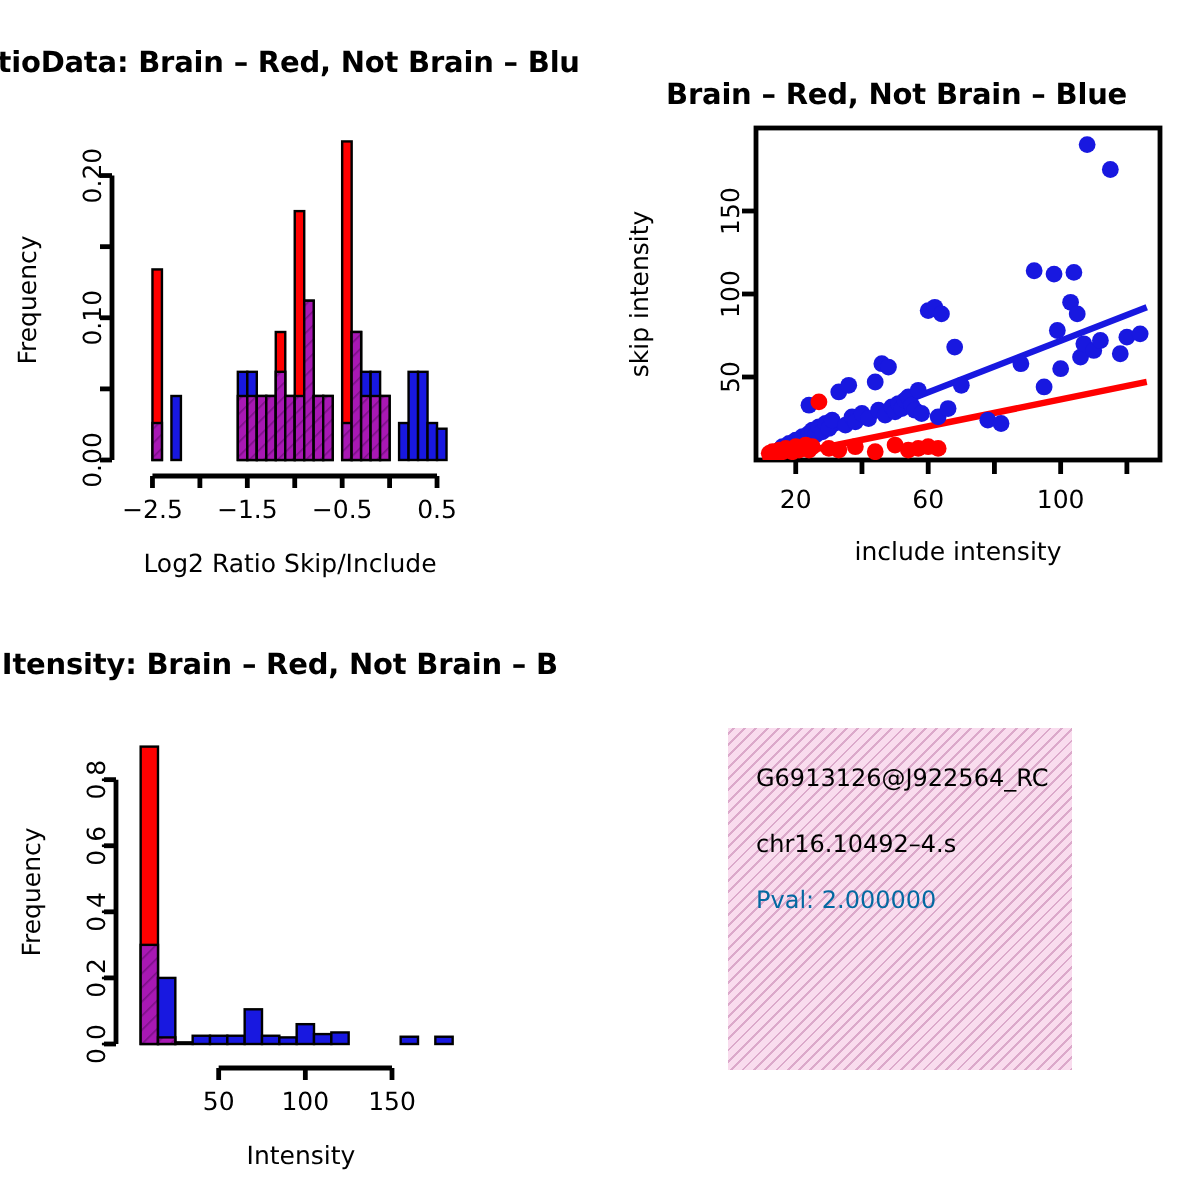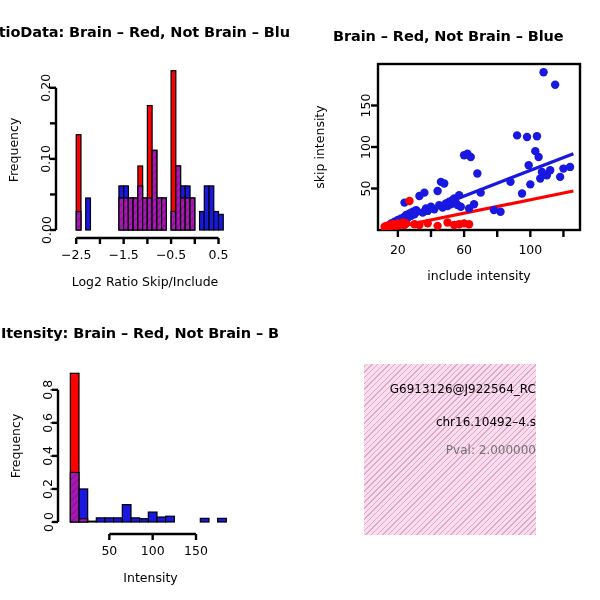--- a/index.html
+++ b/index.html
@@ -10,23 +10,23 @@
        letter-spacing:-0.1px;}
   svg{display:block;overflow:visible;}
   text{font-family:"DejaVu Sans", sans-serif;fill:#000;}
   .axlab{font-size:12.5px;}
   .ticklab{font-size:12.5px;}
   .infobox{position:absolute;left:364px;top:364px;width:172px;height:171px;
            overflow:hidden;background:#f9dcee;}
   .infobox .hatch{position:absolute;inset:0;
       background-image:repeating-linear-gradient(-45deg,
          rgba(214,160,196,.85) 0 1px, rgba(0,0,0,0) 1px 4px);}
-  .infobox .lines{position:absolute;inset:0;padding:18px 0 0 14px;box-sizing:border-box;text-align:right;}
+  .infobox .lines{position:absolute;inset:0;padding:18px 0 0 14px;box-sizing:border-box;}
   .infobox .ln{font-size:12px;white-space:nowrap;margin-bottom:18.5px;}
-  .infobox .ln.pval{color:#737373;margin-top:-4px;}
+  .infobox .ln.pval{color:#0369a1;margin-top:-4px;}
 </style>
 </head>
 <body>
 
 <div class="ttl" style="left:-22px;top:24px;">RatioData: Brain – Red, Not Brain – Blu</div>
 
 <div class="panel" style="left:0;top:50px;">
   <svg id="svg-hist1" width="260" height="250">
       <defs>
         <pattern id="hatch-svg-hist1" width="5" height="5" patternUnits="userSpaceOnUse" patternTransform="rotate(45)">
@@ -91,21 +91,21 @@
       <line x1="171.0857142857143" y1="188" x2="171.0857142857143" y2="194" stroke="#000" stroke-width="2.4"></line>
       <text x="171.0857142857143" y="209" text-anchor="middle" class="ticklab">−0.5</text>
       <line x1="194.79999999999998" y1="188" x2="194.79999999999998" y2="194" stroke="#000" stroke-width="2.4"></line>
       <line x1="218.5142857142857" y1="188" x2="218.5142857142857" y2="194" stroke="#000" stroke-width="2.4"></line>
       <text x="218.5142857142857" y="209" text-anchor="middle" class="ticklab">0.5</text>
       <text x="145" y="236" text-anchor="middle" class="axlab">Log2 Ratio Skip/Include</text>
       <text x="18" y="100" text-anchor="middle" transform="rotate(-90 18 100)" class="axlab">Frequency</text>
     </svg>
 </div>
 
-<div class="ttl" style="left:333px;top:28px;text-align:center;">Brain – Red, Not Brain – Blue</div>
+<div class="ttl" style="left:333px;top:40px;text-align:center;">Brain – Red, Not Brain – Blue</div>
 
 <div class="panel" style="left:300px;top:50px;">
   <svg id="svg-scatter" width="300" height="250">
       <rect x="78" y="14" width="202" height="166" fill="none" stroke="#000" stroke-width="2.4"></rect>
       <defs>
         <clipPath id="clip-svg-scatter">
           <rect x="78" y="14" width="202" height="166"></rect>
         </clipPath>
       </defs>
       <g clip-path="url(#clip-svg-scatter)">

